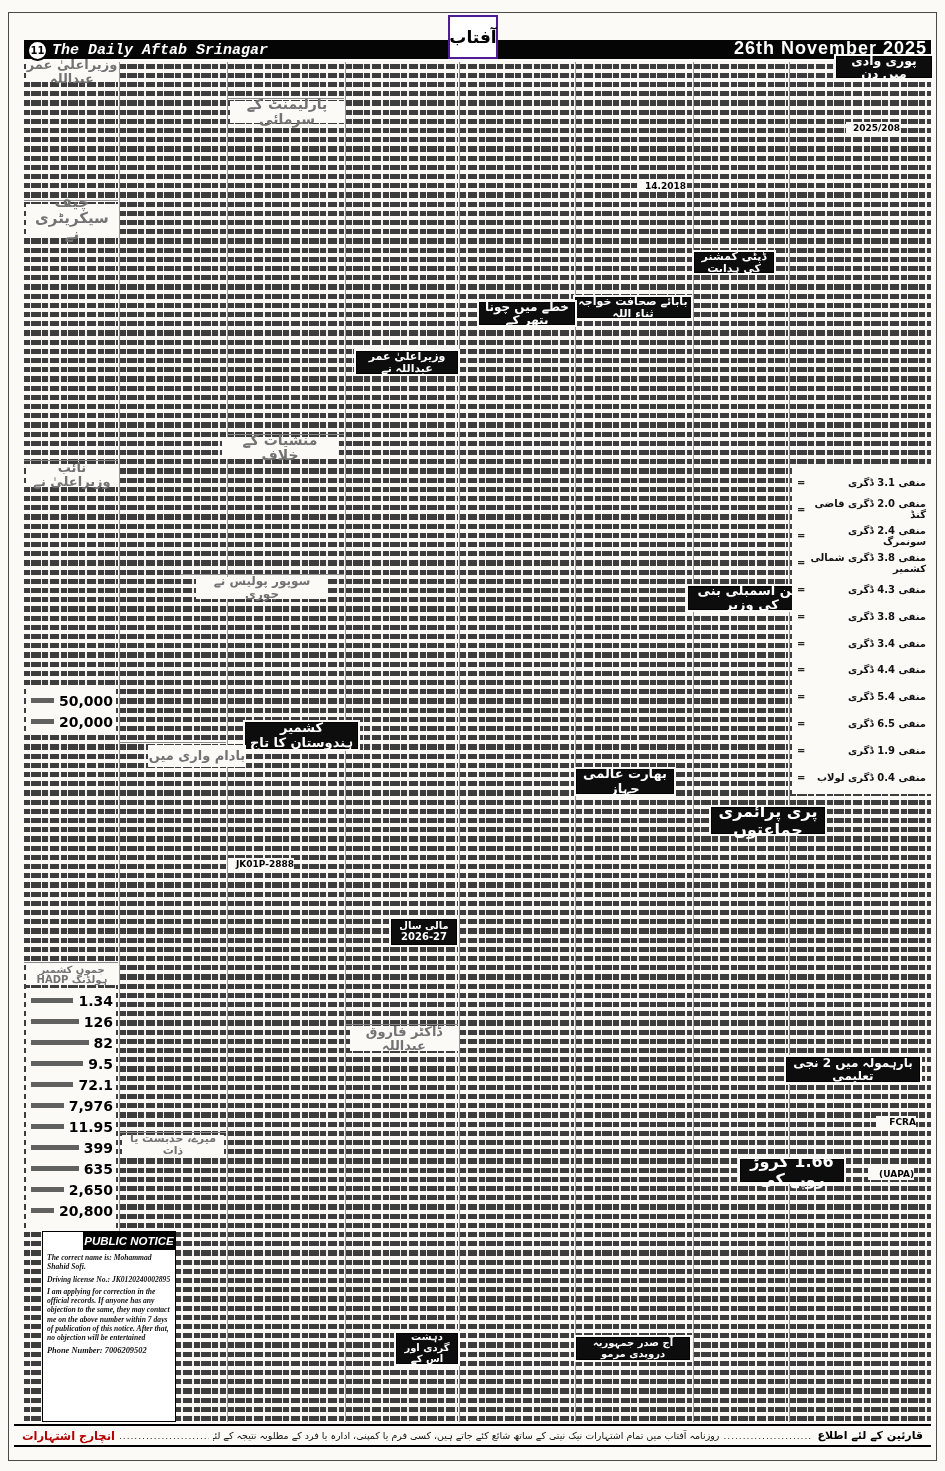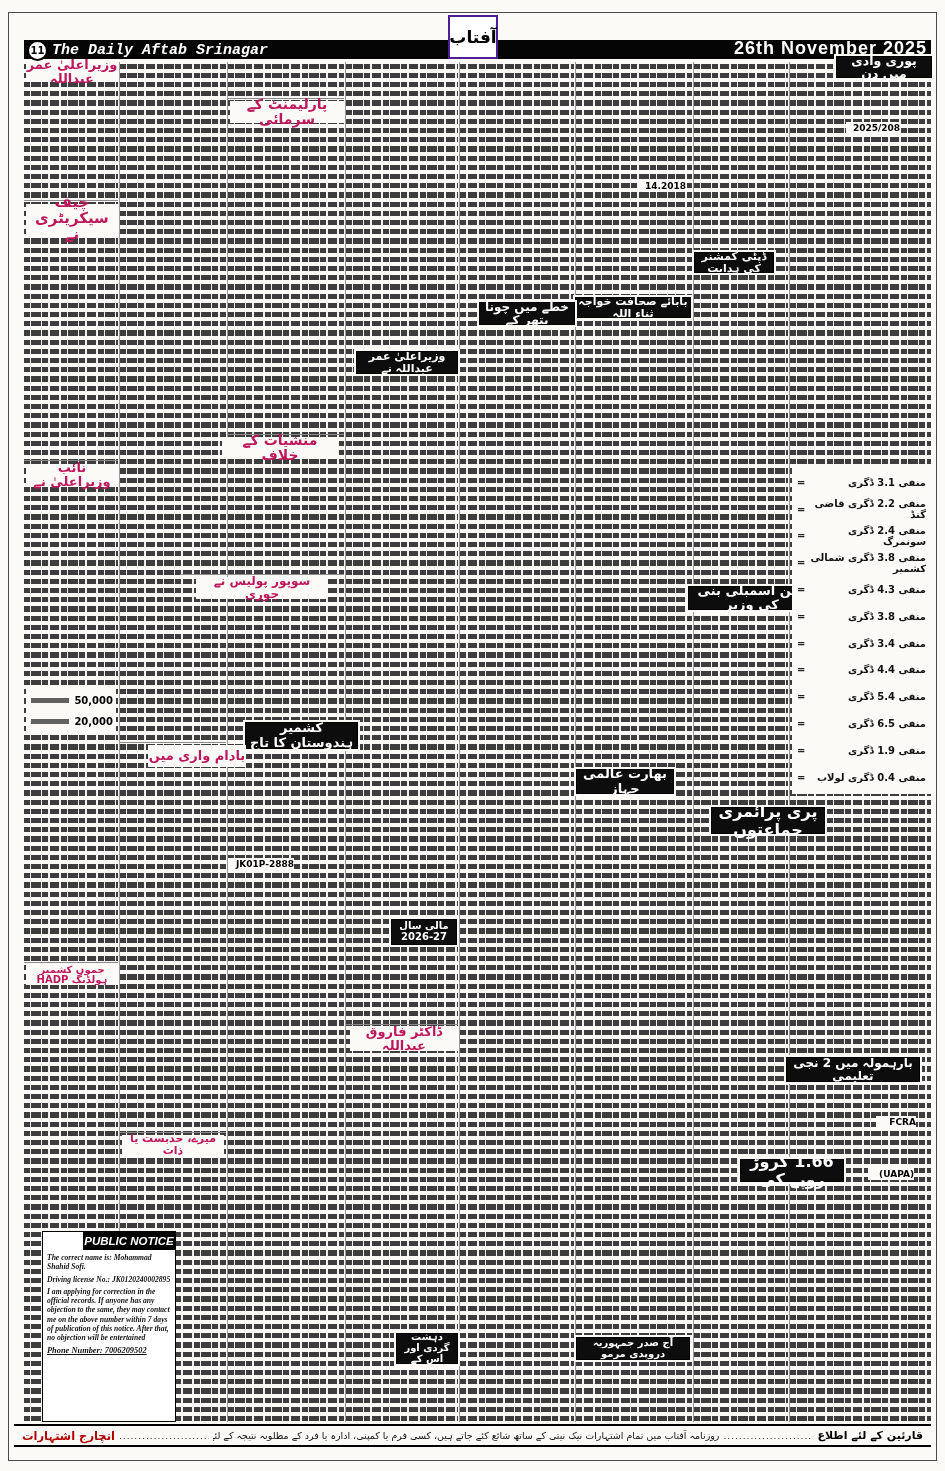--- a/index.html
+++ b/index.html
@@ -14,21 +14,21 @@
         rgba(251,250,247,0) 7.5px 17px, rgba(251,250,247,.95) 17px 18.5px),
       repeating-linear-gradient(180deg, rgba(0,0,0,0) 0 1.6px, #3d3d3d 1.6px 6.8px, rgba(0,0,0,0) 6.8px 9.2px);
   }
   .vrule{position:absolute;width:0;border-left:1px solid #9a9a9a;z-index:2;}
   .rule{position:absolute;height:0;border-top:1px solid #8a8a8a;z-index:2;}
   
   .bb-wrap{position:absolute;background:#fbfaf7;padding:2px;z-index:3;box-sizing:border-box;}
   .bb{width:100%;height:100%;background:#0d0d0d;color:#fff;border:1px solid #000;
       display:flex;align-items:center;justify-content:center;text-align:center;
       font-weight:bold;direction:rtl;line-height:1.08;padding:1px 2px;box-sizing:border-box;}
-  .th{position:absolute;background:#fbfaf7;color:#be185d;font-weight:bold;direction:rtl;
+  .th{position:absolute;background:#fbfaf7;color:#737373;font-weight:bold;direction:rtl;
       display:flex;align-items:center;justify-content:center;text-align:center;
       z-index:3;line-height:1.05;box-sizing:border-box;}
   .chip{position:absolute;background:#fbfaf7;color:#000;font-weight:bold;font-size:9px;
         z-index:3;text-align:right;direction:ltr;line-height:12px;}
   
   #topbar{position:absolute;left:24px;top:40px;width:907px;height:19px;background:#050505;z-index:2;}
   #pgnum{position:absolute;left:27px;top:40px;width:17px;height:17px;border-radius:50%;
          background:#fff;border:2px solid #000;z-index:4;display:flex;align-items:center;
          justify-content:center;font-size:10px;font-weight:bold;color:#000;box-sizing:content-box;}
   #masthead{position:absolute;left:52px;top:42px;color:#fff;font-family:Liberation Mono, monospace;
@@ -39,32 +39,32 @@
         border:2px solid #4c1d95;z-index:4;display:flex;align-items:center;justify-content:center;
         font-weight:bold;font-size:17px;direction:rtl;box-sizing:border-box;}
   
   #weather{position:absolute;left:792px;top:466px;width:139px;height:328px;background:#fbfaf7;
            z-index:3;direction:rtl;padding:3px 5px;box-sizing:border-box;}
   .weather-row{display:flex;direction:rtl;justify-content:space-between;align-items:center;
            height:26.8px;font-size:10px;font-weight:bold;color:#111;}
   .weather-row::after{content:"=";font-weight:bold;color:#222;}
   
   .stats{position:absolute;background:#fbfaf7;z-index:3;padding:2px 3px;box-sizing:border-box;}
-  .stat-row{display:flex;direction:rtl;align-items:center;height:21px;font-size:10px;
+  .stat-row{display:flex;direction:rtl;align-items:center;height:21px;font-size:14px;
            font-weight:bold;color:#000;text-align:center;}
   .stat-row::after{content:"";flex:1;height:5px;background:#454545;margin-left:2px;margin-right:5px;opacity:.85;}
   
   #notice{position:absolute;left:42px;top:1231px;width:134px;height:191px;background:#fff;
           border:1px solid #000;z-index:4;box-sizing:border-box;overflow:hidden;}
   #notice .ntitle{background:#000;color:#fff;text-align:center;font-family:"Liberation Sans",sans-serif;
           font-weight:bold;font-style:italic;font-size:11.5px;padding:3px 0;margin-left:40px;}
   #notice .nbody{padding:3px 4px;font-family:"Liberation Serif",serif;font-style:italic;
           font-weight:bold;font-size:7.6px;line-height:9.3px;color:#111;}
   #notice .nbody p{margin:0 0 3px 0;}
-  #notice .nphone{font-size:8.4px;text-decoration:underline;}
+  #notice .nphone{font-size:8.4px;}
   
   #footer{position:absolute;left:14px;top:1424px;width:917px;height:23px;background:#fbfaf7;
           border-top:2px solid #000;border-bottom:2px solid #000;z-index:3;box-sizing:border-box;
           display:flex;flex-direction:row-reverse;align-items:center;padding:0 8px;gap:4px;}
   .f-label{font-weight:bold;font-size:11px;direction:rtl;white-space:nowrap;}
   .f-dots{font-size:9px;letter-spacing:1px;color:#222;overflow:hidden;white-space:nowrap;flex:0 1 90px;}
   .f-text{flex:1;direction:rtl;font-size:9.5px;text-align:center;white-space:nowrap;overflow:hidden;color:#111;}
   .f-red{font-weight:bold;font-size:11.5px;color:#b40000;direction:rtl;white-space:nowrap;}
 </style>
 </head>
@@ -155,37 +155,50 @@
   <div class="th" style="left:230px;top:101px;width:114px;height:22px;font-size:14px">پارلیمنٹ کے سرمائی</div>
   <div class="th" style="left:222px;top:437px;width:116px;height:22px;font-size:14px">منشیات کے خلاف</div>
   <div class="th" style="left:196px;top:577px;width:132px;height:22px;font-size:12px">سوپور پولیس نے چوری</div>
   <div class="th" style="left:148px;top:745px;width:98px;height:22px;font-size:13px">بادام واری میں</div>
   <div class="th" style="left:26px;top:965px;width:92px;height:20px;font-size:10px">جموں کشمیر ہولڈنگ HADP</div>
   <div class="th" style="left:350px;top:1027px;width:108px;height:24px;font-size:13px">ڈاکٹر فاروق عبداللہ</div>
   <div class="th" style="left:122px;top:1135px;width:102px;height:20px;font-size:11px">میرے، حدبست یا ذات</div>
 
   <div id="weather">
       <div class="weather-row">منفی 3.1 ڈگری</div>
-      <div class="weather-row">منفی 2.2 ڈگری قاضی گنڈ</div>
+      <div class="weather-row">منفی 2.0 ڈگری قاضی گنڈ</div>
       <div class="weather-row">منفی 2.4 ڈگری سونمرگ</div>
       <div class="weather-row">منفی 3.8 ڈگری شمالی کشمیر</div>
       <div class="weather-row">منفی 4.3 ڈگری</div>
       <div class="weather-row">منفی 3.8 ڈگری</div>
       <div class="weather-row">منفی 3.4 ڈگری</div>
       <div class="weather-row">منفی 4.4 ڈگری</div>
       <div class="weather-row">منفی 5.4 ڈگری</div>
       <div class="weather-row">منفی 6.5 ڈگری</div>
       <div class="weather-row">منفی 1.9 ڈگری</div>
       <div class="weather-row">منفی 0.4 ڈگری لولاب</div>
     </div>
 
   <div class="stats" style="left:26px;top:688px;width:90px;height:46px">
       <div class="stat-row">50,000</div>
       <div class="stat-row">20,000</div>
     </div>
+  <div class="stats" style="left:26px;top:988px;width:90px;height:240px">
+      <div class="stat-row">1.34</div>
+      <div class="stat-row">126</div>
+      <div class="stat-row">82</div>
+      <div class="stat-row">9.5</div>
+      <div class="stat-row">72.1</div>
+      <div class="stat-row">7,976</div>
+      <div class="stat-row">11.95</div>
+      <div class="stat-row">399</div>
+      <div class="stat-row">635</div>
+      <div class="stat-row">2,650</div>
+      <div class="stat-row">20,800</div>
+    </div>
 
   <div class="chip" style="left:846px;top:122px;width:54px">2025/208</div>
   <div class="chip" style="left:638px;top:180px;width:48px">14.2018</div>
   <div class="chip" style="left:228px;top:858px;width:66px">JK01P-2888</div>
   <div class="chip" style="left:876px;top:1116px;width:40px">FCRA</div>
   <div class="chip" style="left:868px;top:1168px;width:46px">(UAPA)</div>
 
   <div id="notice">
     <div class="ntitle">PUBLIC NOTICE</div>
     <div class="nbody">

